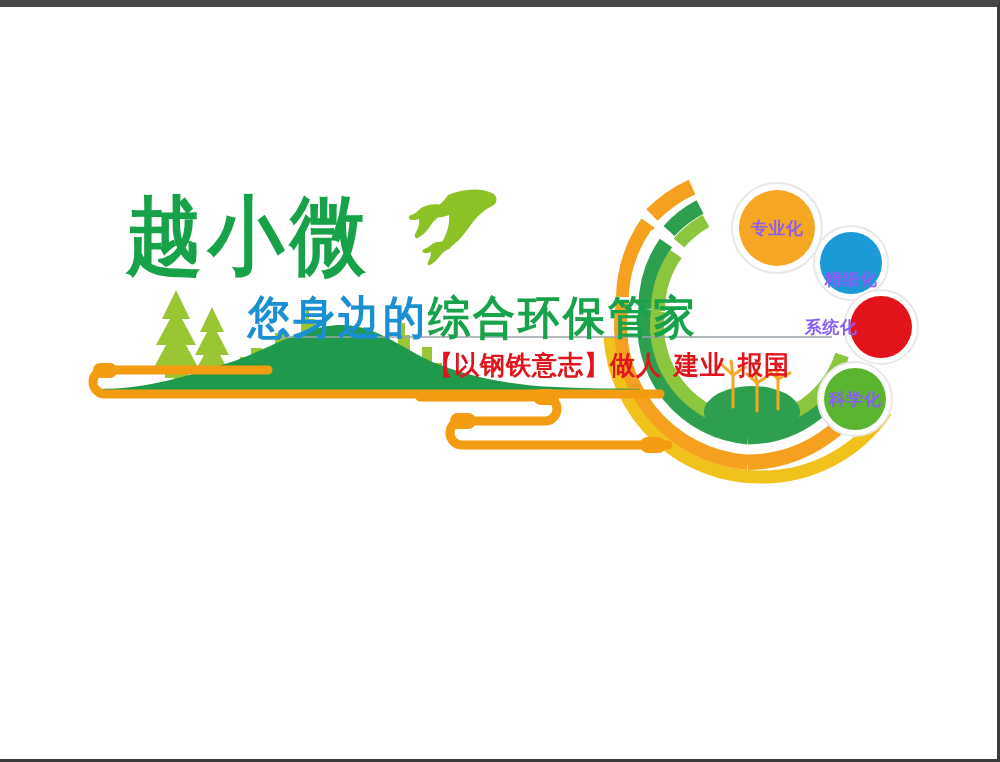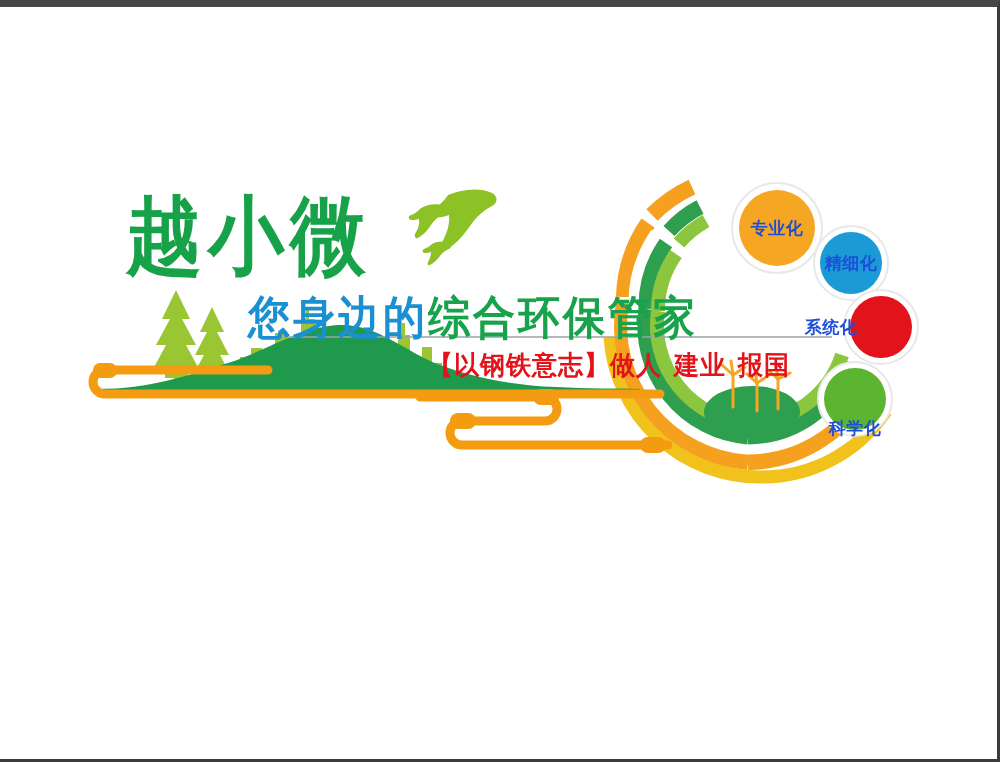--- a/index.html
+++ b/index.html
@@ -82,34 +82,34 @@
     font-size: 25px;
     letter-spacing: 1px;
     color: #e2131a;
     transform: scaleY(1.05);
     transform-origin: left top;
   }
   #slogan .sp { display: inline-block; width: 12px; }
 
   .badge-label {
     position: absolute;
-    color: #1d4ed8;
+    color: #8b5cf6;
     font-weight: bold;
     font-size: 17px;
     letter-spacing: 0.5px;
     white-space: nowrap;
     transform: translate(-50%, -50%);
     text-align: center;
     user-select: none;
     font-family: "DejaVu Sans", "Liberation Sans", sans-serif;
   }
   #badge-label-0 { left: 777px; top: 221px; }
-  #badge-label-1 { left: 851px; top: 256px; text-align: center; }
+  #badge-label-1 { left: 851px; top: 272px; text-align: center; }
   #badge-label-2 { left: 831px; top: 320px; }
-  #badge-label-3 { left: 855px; top: 392px; margin-top: 29px; }
+  #badge-label-3 { left: 855px; top: 392px; }
 </style>
 </head>
 <body>
 
 <div id="canvas">
   <div class="artboard">
 
     <svg class="layer" viewBox="0 0 1000 755">
 
       <defs>

